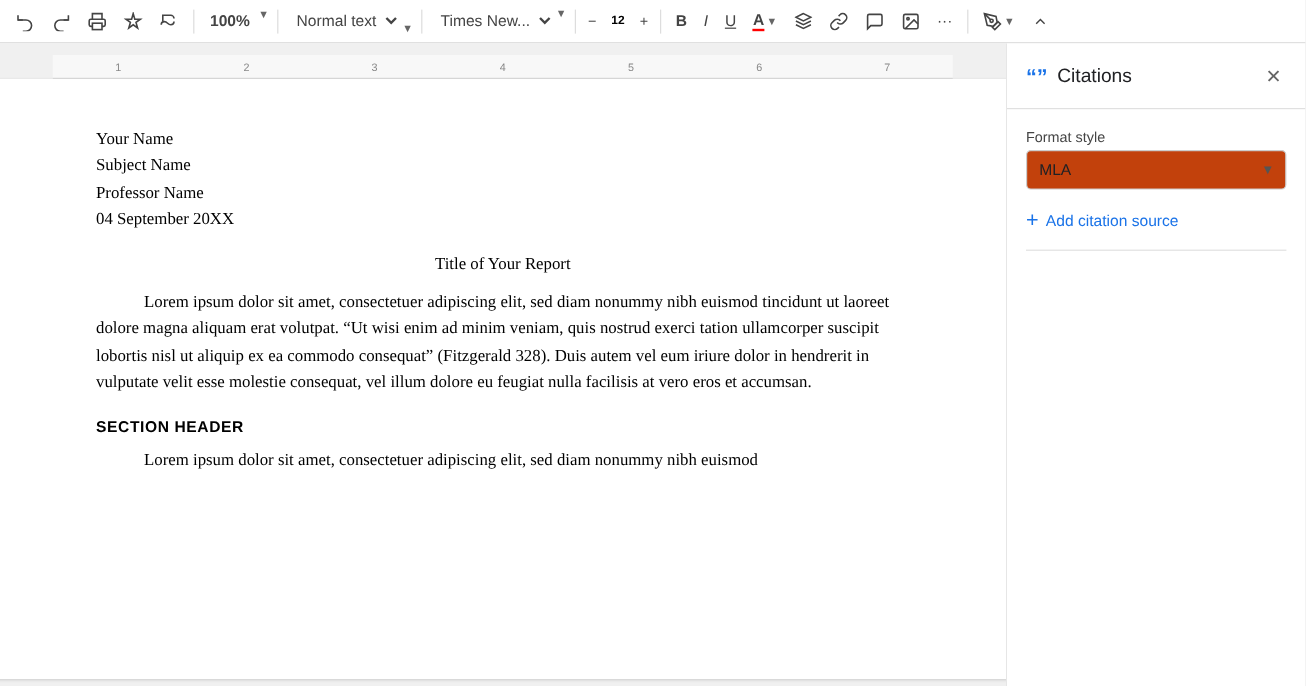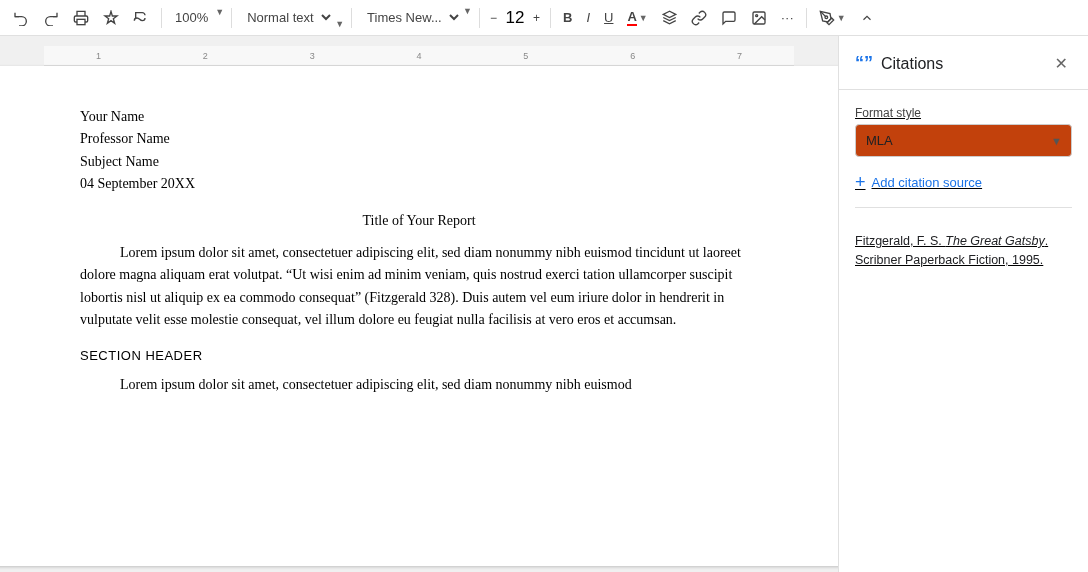--- a/index.html
+++ b/index.html
@@ -13,22 +13,22 @@
     .toolbar-btn {
       background: none; border: none; cursor: pointer; padding: 3px 5px; border-radius: 3px;
       font-size: 13px; color: #444; display: flex; align-items: center; gap: 2px;
     }
     .toolbar-divider { width: 1px; height: 20px; background: #ddd; margin: 0 3px; }
     .toolbar-select {
       border: none; background: none; font-size: 13px; cursor: pointer; padding: 3px 4px;
       border-radius: 3px; color: #444;
     }
     .dropdown-arrow { font-size: 9px; color: #666; }
-    .toolbar-zoom { display: flex; align-items: flex-start; gap: 1px; }
-    .font-size-input { width: 30px; border: none; background: none; font-size: 17px; text-align: center; }
+    .toolbar-zoom { display: flex; align-items: flex-start; gap: 1px; font-weight: bold; }
+    .font-size-input { width: 30px; border: none; background: none; font-size: 10px; text-align: center; font-weight: bold; }
 
     
     .main-layout { display: flex; flex: 1; overflow: hidden; }
 
     
     .doc-area {
       flex: 1; background: #f0f0f0; overflow-y: auto; display: flex; flex-direction: column; align-items: center;
       padding: 10px 0;
     }
 
@@ -43,37 +43,37 @@
 
     
     .page {
       width: 898px; background: #fff; box-shadow: 0 1px 3px rgba(0,0,0,0.2);
       padding: 40px 110px; min-height: 500px; position: relative;
     }
     .page-content { font-family: 'Times New Roman', Times, serif; font-size: 14px; color: #000; line-height: 1.6; }
     .page-line { margin-bottom: 0; }
     .page-title { text-align: center; margin: 14px 0 10px; }
     .page-para { text-indent: 40px; margin-bottom: 8px; }
-    .section-header { font-weight: normal; font-size: 13px; letter-spacing: 0.5px; margin: 14px 0 8px; font-family: Arial, sans-serif; }
+    .section-header { font-weight: bold; font-size: 13px; letter-spacing: 0.5px; margin: 14px 0 8px; font-family: Arial, sans-serif; }
 
     
     .sidebar {
       width: 250px; background: #fff; border-left: 1px solid #e0e0e0;
       display: flex; flex-direction: column; flex-shrink: 0; overflow-y: auto;
     }
     .sidebar-header {
       display: flex; align-items: center; justify-content: space-between;
       padding: 14px 16px 12px; border-bottom: 1px solid #e0e0e0;
     }
     .sidebar-title-row { display: flex; align-items: center; gap: 8px; }
     .citation-icon { color: #1a73e8; font-size: 18px; font-weight: bold; }
     .sidebar-title { font-size: 16px; font-weight: 400; color: #202124; }
     .close-btn { background: none; border: none; cursor: pointer; font-size: 16px; color: #666; padding: 4px; border-radius: 50%; }
 
-    .sidebar-body { padding: 16px; display: flex; flex-direction: column; gap: 12px; text-decoration: underline; }
+    .sidebar-body { padding: 16px; display: flex; flex-direction: column; gap: 12px; }
     .format-label { font-size: 12px; color: #444; margin-bottom: 4px; }
     .format-select-wrapper { position: relative; }
     .format-select {
       width: 100%; padding: 8px 30px 8px 10px; border: 1px solid #ccc; border-radius: 4px;
       font-size: 13px; color: #202124; appearance: none; background: #c2410c; cursor: pointer;
     }
     .format-select-arrow {
       position: absolute; right: 10px; top: 50%; transform: translateY(-50%);
       pointer-events: none; color: #555; font-size: 11px;
     }
@@ -221,24 +221,24 @@
         </div>
       </div>
     </div>
 
     <div class="page">
       <div class="page-content">
         <div class="page-line">
           <span>Your Name</span>
         </div>
         <div class="page-line">
+          <span>Subject Name</span>
+        </div>
+        <div class="page-line">
           <span>Professor Name</span>
-        </div>
-        <div class="page-line">
-          <span>Subject Name</span>
         </div>
         <div class="page-line">
           <span>04 September 20XX</span>
         </div>
 
         <div class="page-title">
           <span>Title of Your Report</span>
         </div>
 
         <div class="page-para">
@@ -277,20 +277,17 @@
       </div>
 
       <button class="add-citation-btn">
         <span class="add-icon">+</span>
         <span>Add citation source</span>
       </button>
 
       <div class="citation-divider"></div>
 
 
-      <div class="citation-item">
-        <span>Fitzgerald, F. S. </span><span class="citation-italic">The Great Gatsby</span><span>. Scribner Paperback Fiction, 1995.</span>
-      </div>
 
     </div>
   </div>
 
 </div>
 
 </body></html>

